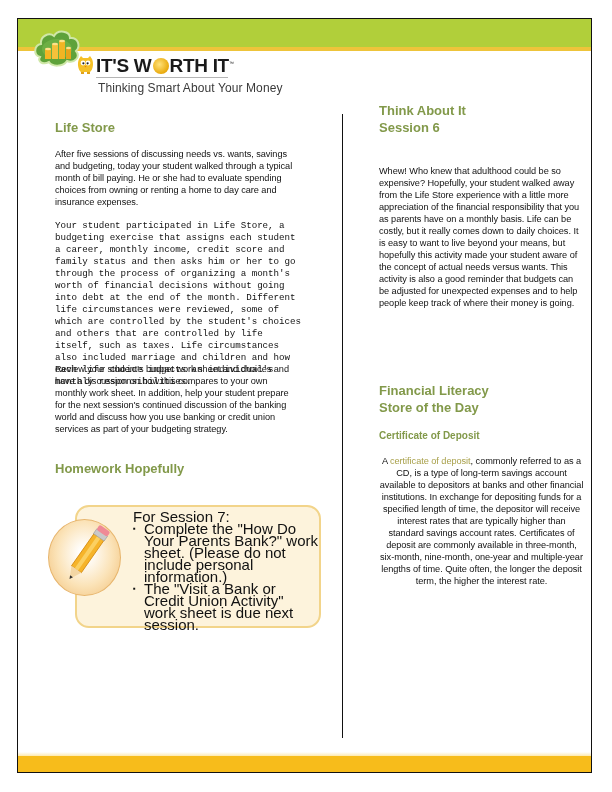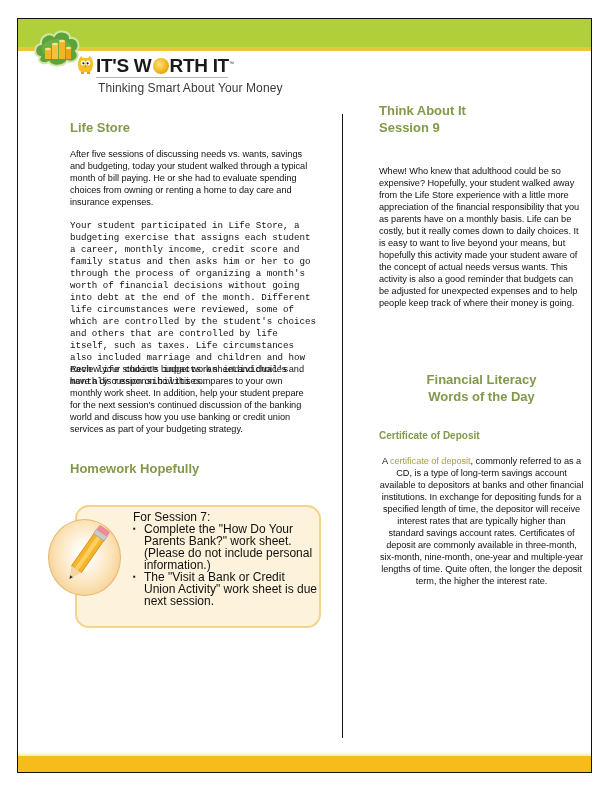--- a/index.html
+++ b/index.html
@@ -17,27 +17,27 @@
     .logo-tm { font-size: 5px; vertical-align: super; font-weight: normal; }
     .logo-rule { position: absolute; left: 96px; top: 77px; width: 132px; height: 1px; background: #b5b5b5; }
     .logo-tagline { position: absolute; left: 98px; top: 81px; font-size: 12px; color: #3a3a3a; white-space: nowrap; letter-spacing: 0.1px; }
 
     .divider { position: absolute; left: 342px; top: 114px; width: 1px; height: 624px; background: #111; }
 
     h2.section-heading { margin: 0; color: #82994a; font-weight: bold; font-size: 13px; line-height: 17px; }
     h3.sub-heading { margin: 0; color: #82994a; font-weight: bold; font-size: 10px; line-height: 13px; }
     p.body { margin: 0; font-size: 9.2px; line-height: 12px; color: #111; letter-spacing: -0.05px; }
 
-    .left-col { position: absolute; left: 70px; width: 246px; }
+    .left-col { position: absolute; left: 55px; width: 246px; }
     .right-col { position: absolute; left: 379px; width: 205px; }
 
     .hw-box { position: absolute; left: 75px; top: 505px; width: 246px; height: 123px; background: #fdf3dc; border: 2px solid #f2d48a; border-radius: 14px; box-sizing: border-box; }
     .hw-circle { position: absolute; left: 48px; top: 519px; width: 73px; height: 77px; border-radius: 50%; background: radial-gradient(ellipse at 50% 45%, #ffffff 10%, #fbe3b8 55%, #f0bd73 100%); border: 1px solid #e7b56d; box-sizing: border-box; }
     .hw-pencil { position: absolute; left: 52px; top: 522px; width: 66px; height: 70px; }
-    .hw-text { position: absolute; left: 133px; top: 511px; width: 186px; font-size: 12px; line-height: 12px; color: #111; }
+    .hw-text { position: absolute; left: 133px; top: 511px; width: 186px; font-size: 15px; line-height: 12px; color: #111; }
     .hw-text ul { margin: 0; padding: 0; list-style: none; }
     .hw-text li { position: relative; padding-left: 11px; }
     .hw-text li::before { content: "\25AA"; position: absolute; left: 0; top: 0; font-size: 8px; }
 
     .cd-link { color: #a8a04a; }
   </style>
 </head>
 <body>
 
 <div class="page-frame">
@@ -111,31 +111,31 @@
   <div>For Session 7:</div>
   <ul>
     <li>Complete the "How Do Your Parents Bank?" work sheet. (Please do not include personal information.)</li>
     <li>The "Visit a Bank or Credit Union Activity" work sheet is due next session.</li>
   </ul>
 </div>
 
 <div class="right-col" style="top:102px;">
   <h2 class="section-heading">
     <span>Think About It</span><br>
-    <span>Session 9</span>
+    <span>Session 6</span>
   </h2>
 </div>
 <div class="right-col" style="top:165px;">
   <p class="body">Whew! Who knew that adulthood could be so expensive? Hopefully, your student walked away from the Life Store experience with a little more appreciation of the financial responsibility that you as parents have on a monthly basis. Life can be costly, but it really comes down to daily choices. It is easy to want to live beyond your means, but hopefully this activity made your student aware of the concept of actual needs versus wants. This activity is also a good reminder that budgets can be adjusted for unexpected expenses and to help people keep track of where their money is going.</p>
 </div>
 
-<div class="right-col" style="top:371px;text-align:center;">
+<div class="right-col" style="top:382px;">
   <h2 class="section-heading">
     <span>Financial Literacy</span><br>
-    <span>Words of the Day</span>
+    <span>Store of the Day</span>
   </h2>
 </div>
 <div class="right-col" style="top:429px;">
   <h3 class="sub-heading">Certificate of Deposit</h3>
 </div>
 <div class="right-col" style="top:455px;text-align:center;">
   <p class="body"><span>A </span><span class="cd-link">certificate of deposit</span><span>, commonly referred to as a CD, is a type of long-term savings account available to depositors at banks and other financial institutions. In exchange for depositing funds for a specified length of time, the depositor will receive interest rates that are typically higher than standard savings account rates. Certificates of deposit are commonly available in three-month, six-month, nine-month, one-year and multiple-year lengths of time. Quite often, the longer the deposit term, the higher the interest rate.</span></p>
 </div>
 
 </body></html>

